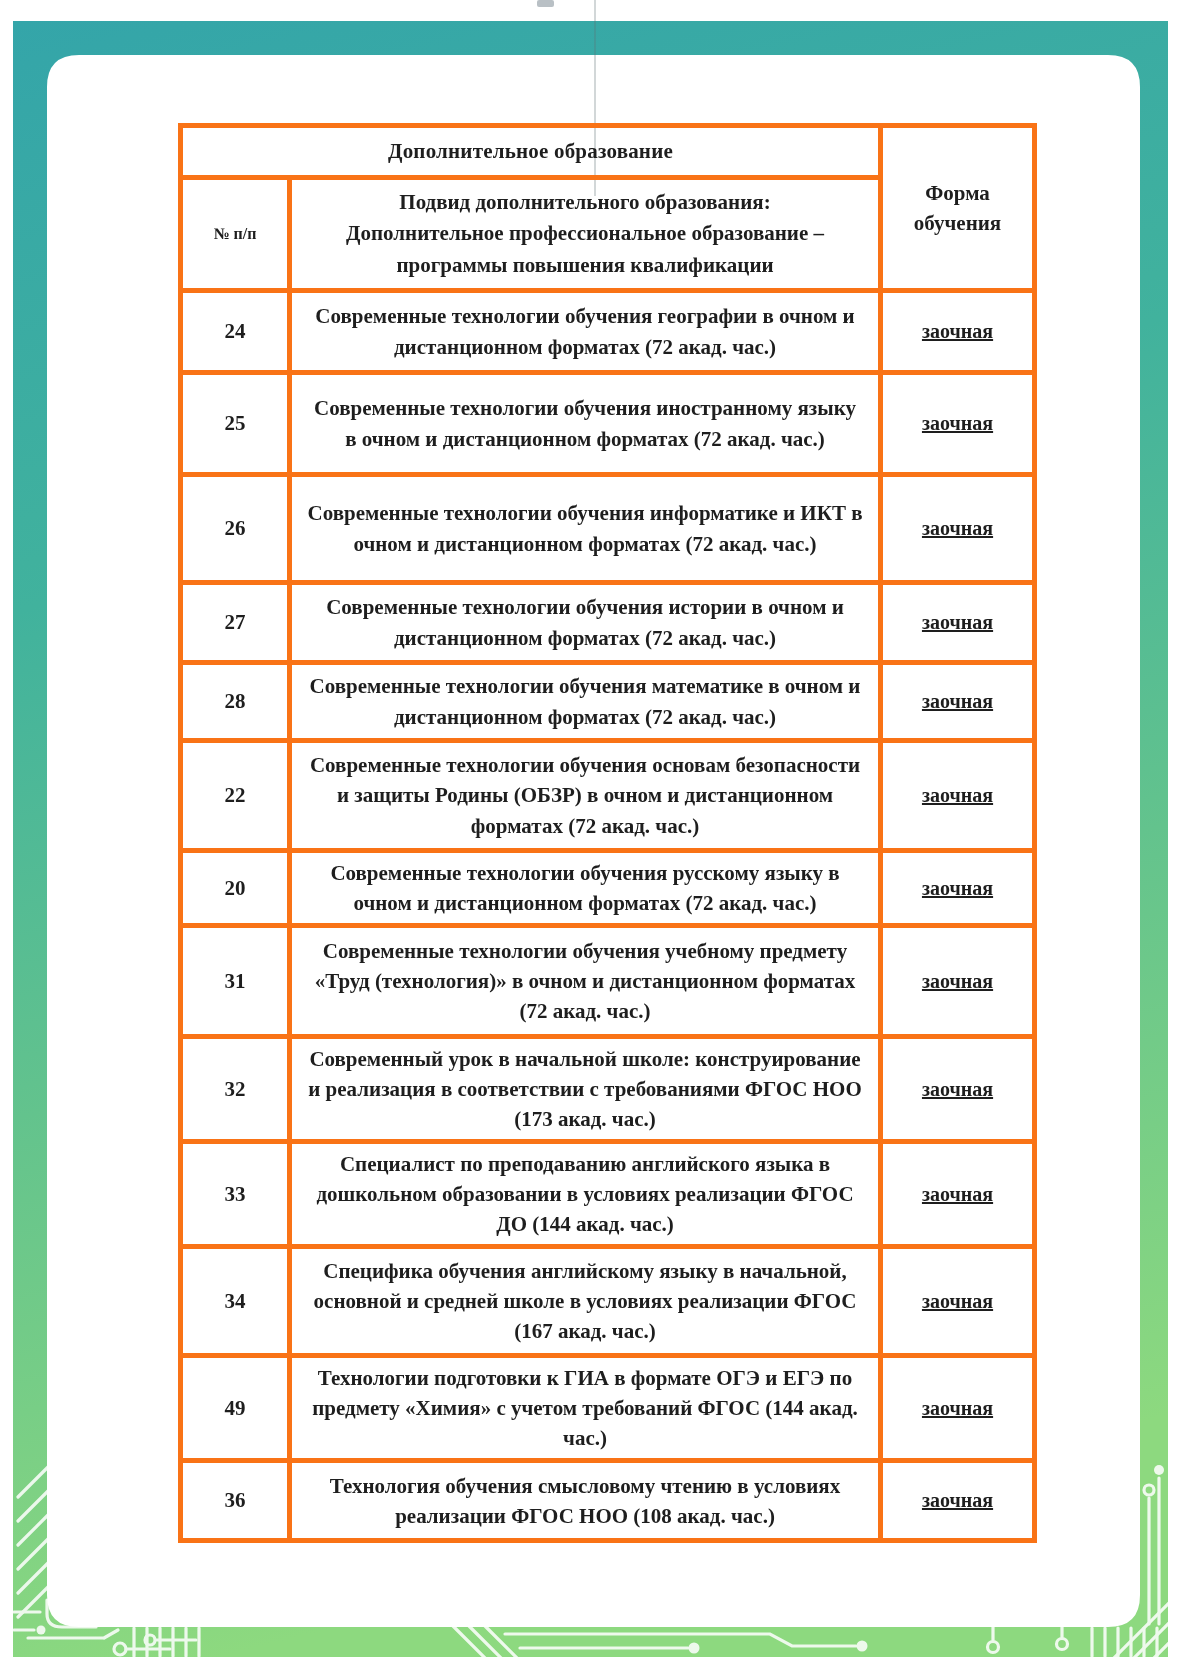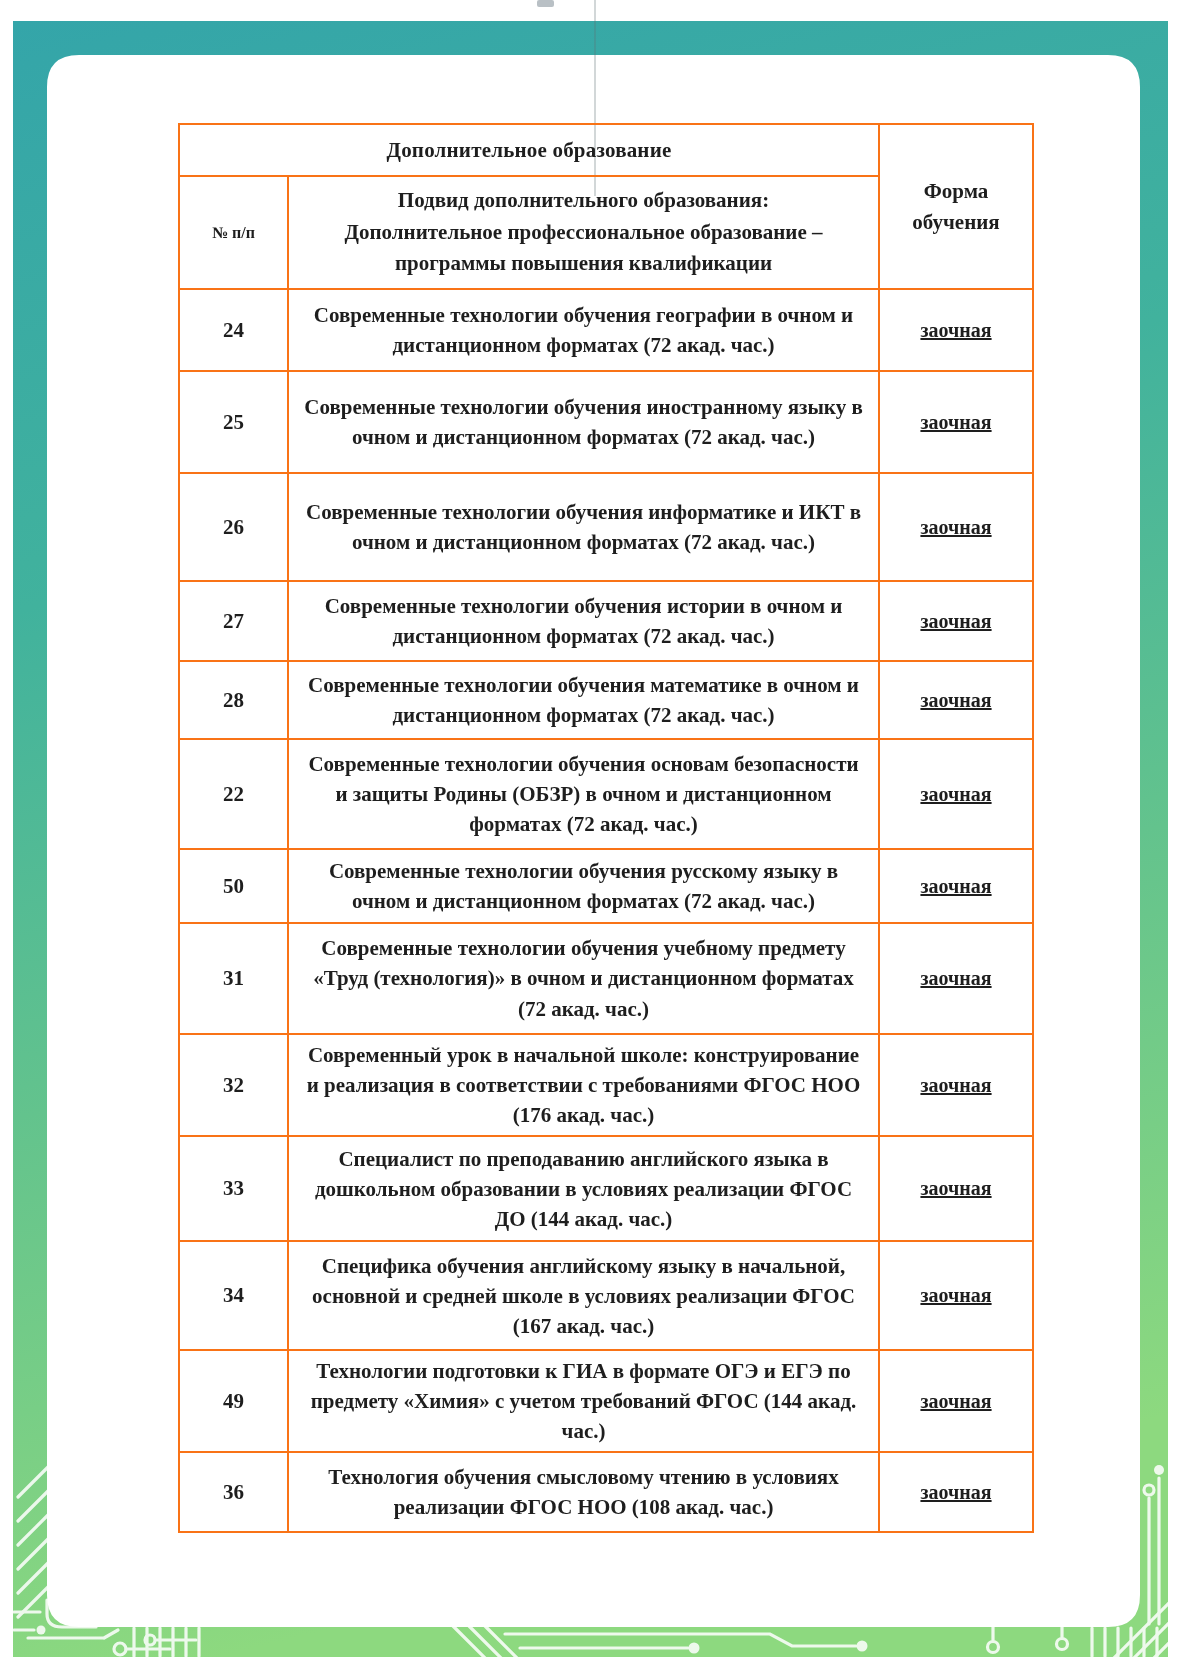--- a/index.html
+++ b/index.html
@@ -21,21 +21,21 @@
     position:absolute; left:537px; top:0; width:17px; height:7px;
     background:rgba(128,140,150,0.55); border-radius:2px;
   }
 
   table.programs {
     position:absolute; left:178px; top:123px; width:854px;
     border-collapse:collapse; table-layout:fixed;
     color:#1e1e1e;
   }
   table.programs th, table.programs td {
-    border:2px solid #f97316;
+    border:5px solid #f97316;
     text-align:center; vertical-align:middle;
     font-weight:bold;
   }
   thead tr.group-row { height:52px; }
   thead tr.sub-row   { height:113px; }
   th.group-header { font-size:21px; letter-spacing:0.2px; }
   th.num-header   { font-size:16px; }
   th.program-header { font-size:21px; line-height:1.5; padding:4px 10px; }
   th.form-header  { font-size:21px; line-height:1.45; padding:0 4px; }
 
@@ -161,32 +161,32 @@
     <td class="cell-num">28</td>
     <td class="cell-prog">Современные технологии обучения математике в очном и дистанционном форматах (72 акад. час.)</td>
     <td class="cell-form">заочная</td>
   </tr>
       <tr>
     <td class="cell-num">22</td>
     <td class="cell-prog">Современные технологии обучения основам безопасности и защиты Родины (ОБЗР) в очном и дистанционном форматах (72 акад. час.)</td>
     <td class="cell-form">заочная</td>
   </tr>
       <tr>
-    <td class="cell-num">50</td>
+    <td class="cell-num">20</td>
     <td class="cell-prog">Современные технологии обучения русскому языку в очном и дистанционном форматах (72 акад. час.)</td>
     <td class="cell-form">заочная</td>
   </tr>
       <tr>
     <td class="cell-num">31</td>
     <td class="cell-prog">Современные технологии обучения учебному предмету «Труд (технология)» в очном и дистанционном форматах (72 акад. час.)</td>
     <td class="cell-form">заочная</td>
   </tr>
       <tr>
     <td class="cell-num">32</td>
-    <td class="cell-prog">Современный урок в начальной школе: конструирование и реализация в соответствии с требованиями ФГОС НОО (176 акад. час.)</td>
+    <td class="cell-prog">Современный урок в начальной школе: конструирование и реализация в соответствии с требованиями ФГОС НОО (173 акад. час.)</td>
     <td class="cell-form">заочная</td>
   </tr>
       <tr>
     <td class="cell-num">33</td>
     <td class="cell-prog">Специалист по преподаванию английского языка в дошкольном образовании в условиях реализации ФГОС ДО (144 акад. час.)</td>
     <td class="cell-form">заочная</td>
   </tr>
       <tr>
     <td class="cell-num">34</td>
     <td class="cell-prog">Специфика обучения английскому языку в начальной, основной и средней школе в условиях реализации ФГОС (167 акад. час.)</td>

